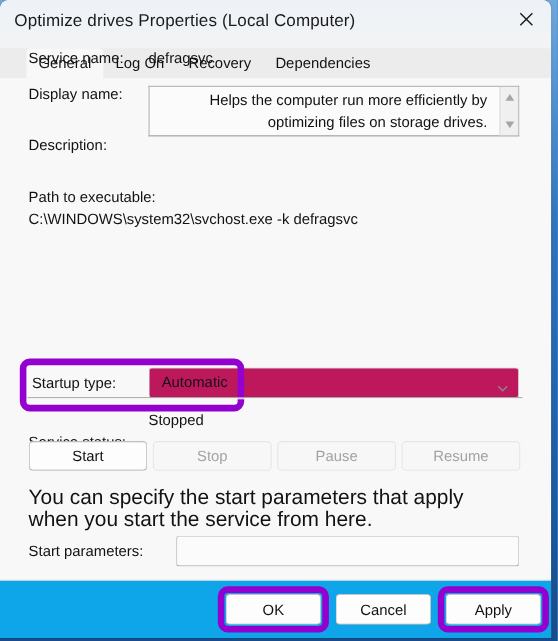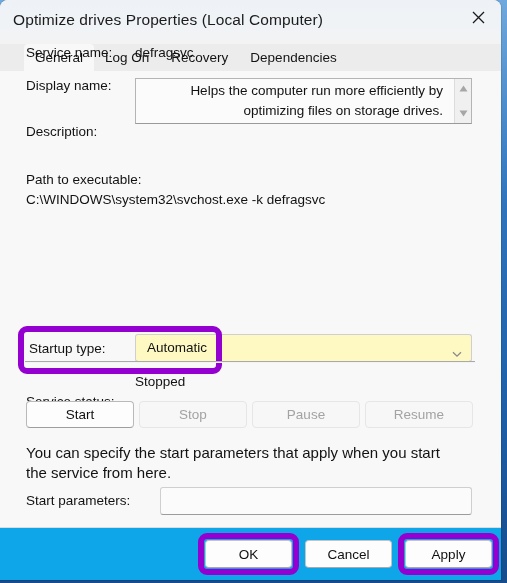--- a/index.html
+++ b/index.html
@@ -146,21 +146,21 @@
   }
   .sb-arrow { width: 13px; height: 13px; display: flex; align-items: center; justify-content: center; cursor: default; }
 
   
   #startup-dd {
     position: absolute;
     left: 135px;
     top: 263px;
     width: 337px;
     height: 28px;
-    background: #fef9c3;
+    background: #be185d;
     border: 1px solid #cfcfcf;
     border-bottom-color: #9c9c9c;
     border-radius: 3px;
   }
   #startup-dd-value {
     position: absolute;
     left: 11px;
     top: 5px;
     font-size: 13.5px;
     color: #121212;
@@ -220,21 +220,21 @@
     border: 1px solid #e6e6e6;
     color: #a3a3a3;
   }
 
   
   #hint {
     position: absolute;
     left: 26px;
     top: 372px;
     width: 430px;
-    font-size: 15px;
+    font-size: 19px;
     line-height: 20px;
     color: #121212;
   }
 
   
   #startparams-input {
     position: absolute;
     left: 160px;
     top: 416px;
     width: 312px;

